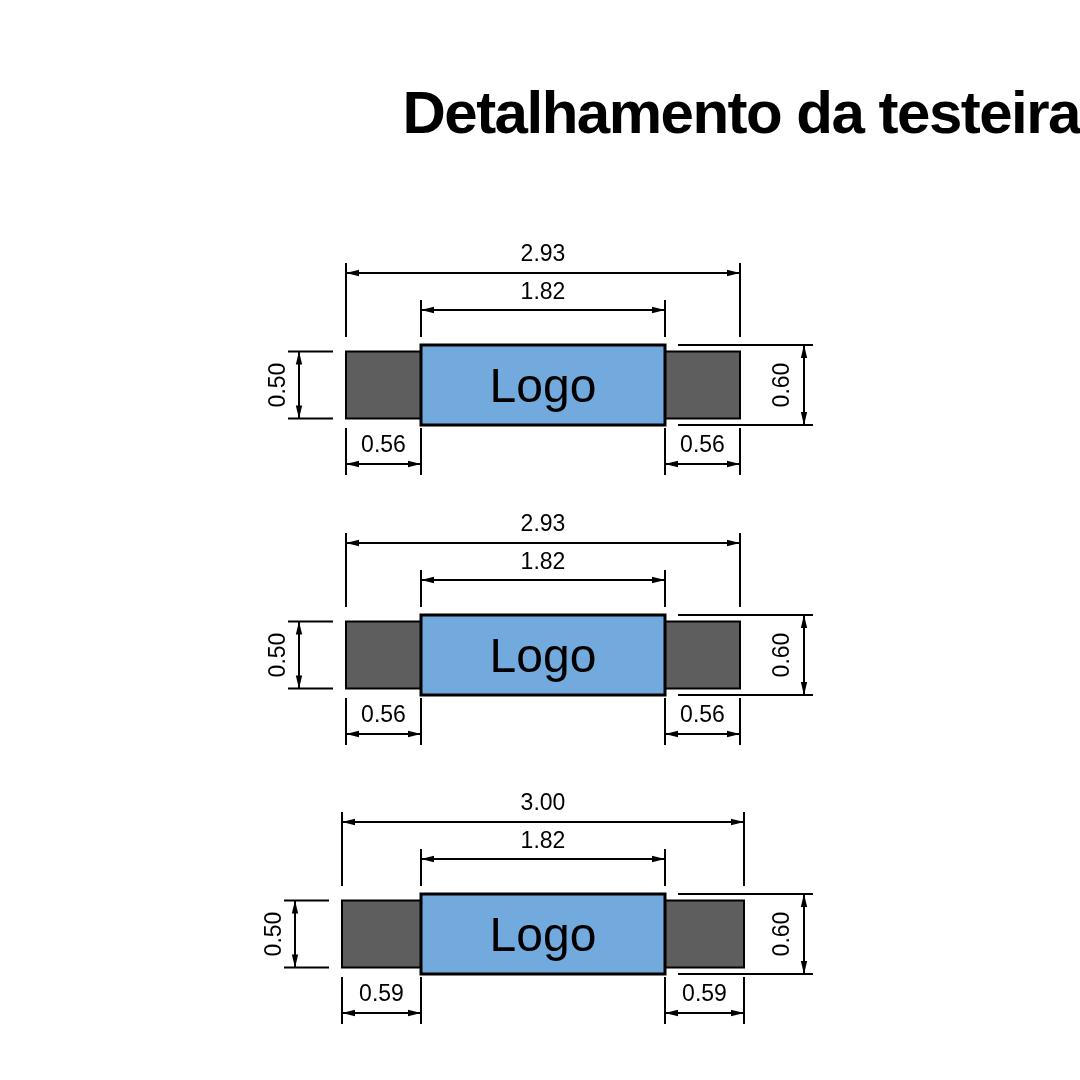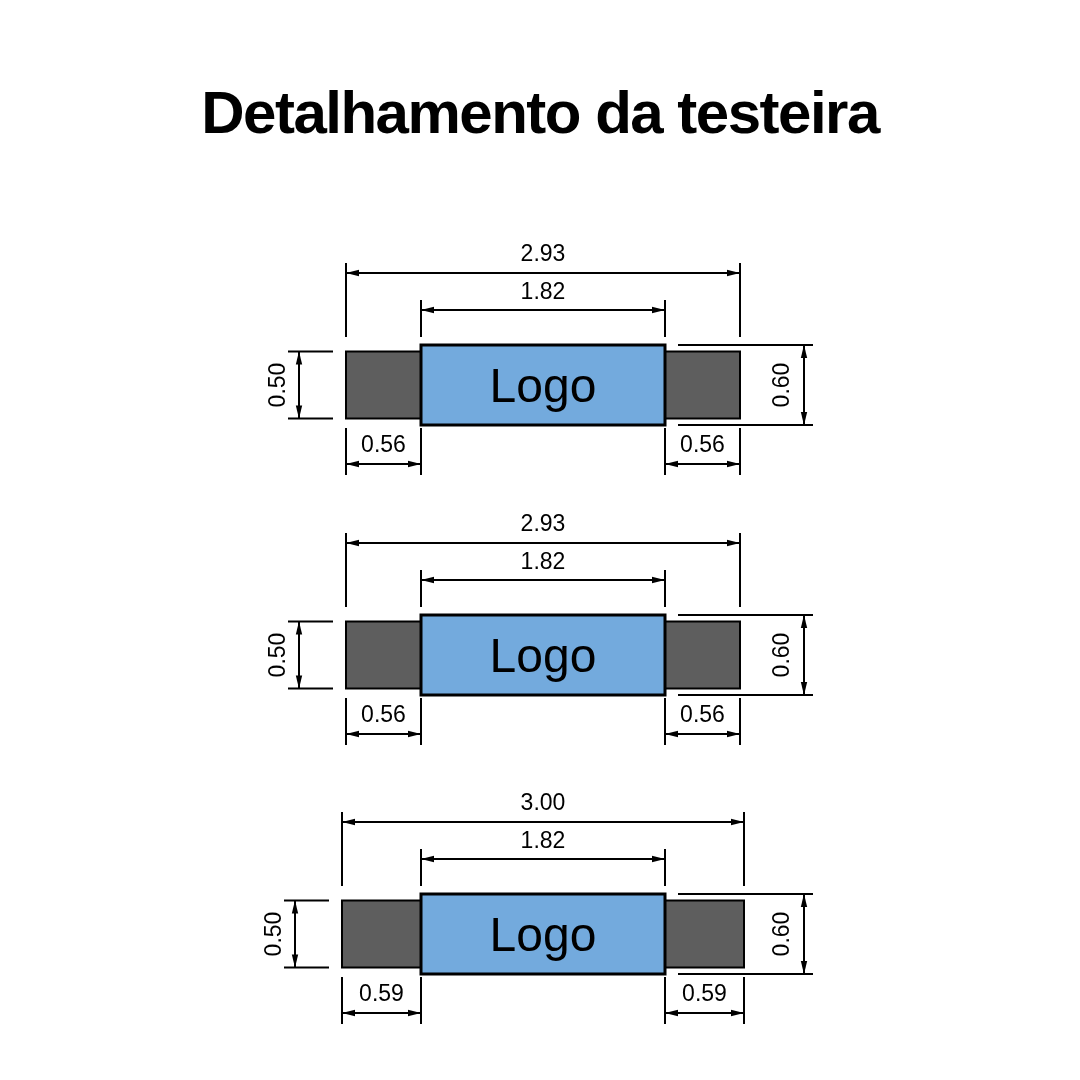--- a/index.html
+++ b/index.html
@@ -7,21 +7,21 @@
     position:relative;
     width:1080px; height:1080px;
     background:#ffffff;
     font-family:"Liberation Sans", sans-serif;
     overflow:hidden;
   }
   .title {
     position:absolute;
     top:83px; left:0; width:1080px;
     margin:0;
-    text-align:center;
+    text-align:right;
     font-size:60px;
     font-weight:700;
     letter-spacing:-1.5px;
     line-height:1;
     color:#000;
   }
   .canvas { position:absolute; left:0; top:0; }
   .dimline  { stroke-width:2; fill:none; }
   .cap-rect { stroke-width:2; }
   .logo-rect{ stroke-width:3; }

